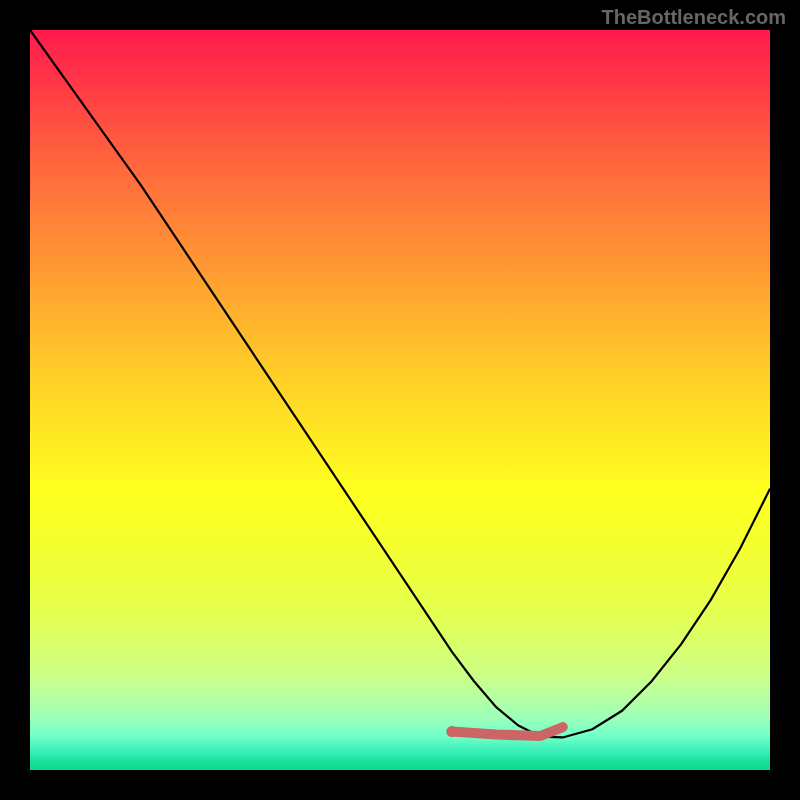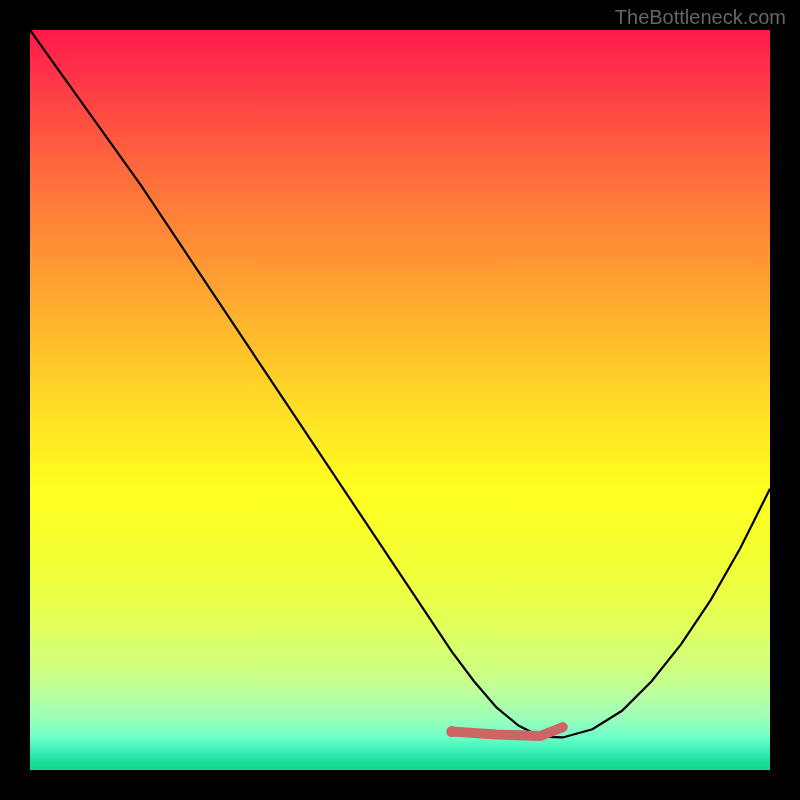--- a/index.html
+++ b/index.html
@@ -9,21 +9,21 @@
     background: #000;
     position: relative;
     font-family: Arial, sans-serif;
   }
   .watermark {
     position: absolute;
     top: 6px;
     right: 14px;
     color: #666;
     font-size: 20px;
-    font-weight: 400;
+    font-weight: 700;
     z-index: 10;
   }
   .plot-area {
     position: absolute;
     left: 30px;
     top: 30px;
     width: 740px;
     height: 740px;
   }
   .gradient-bg {

